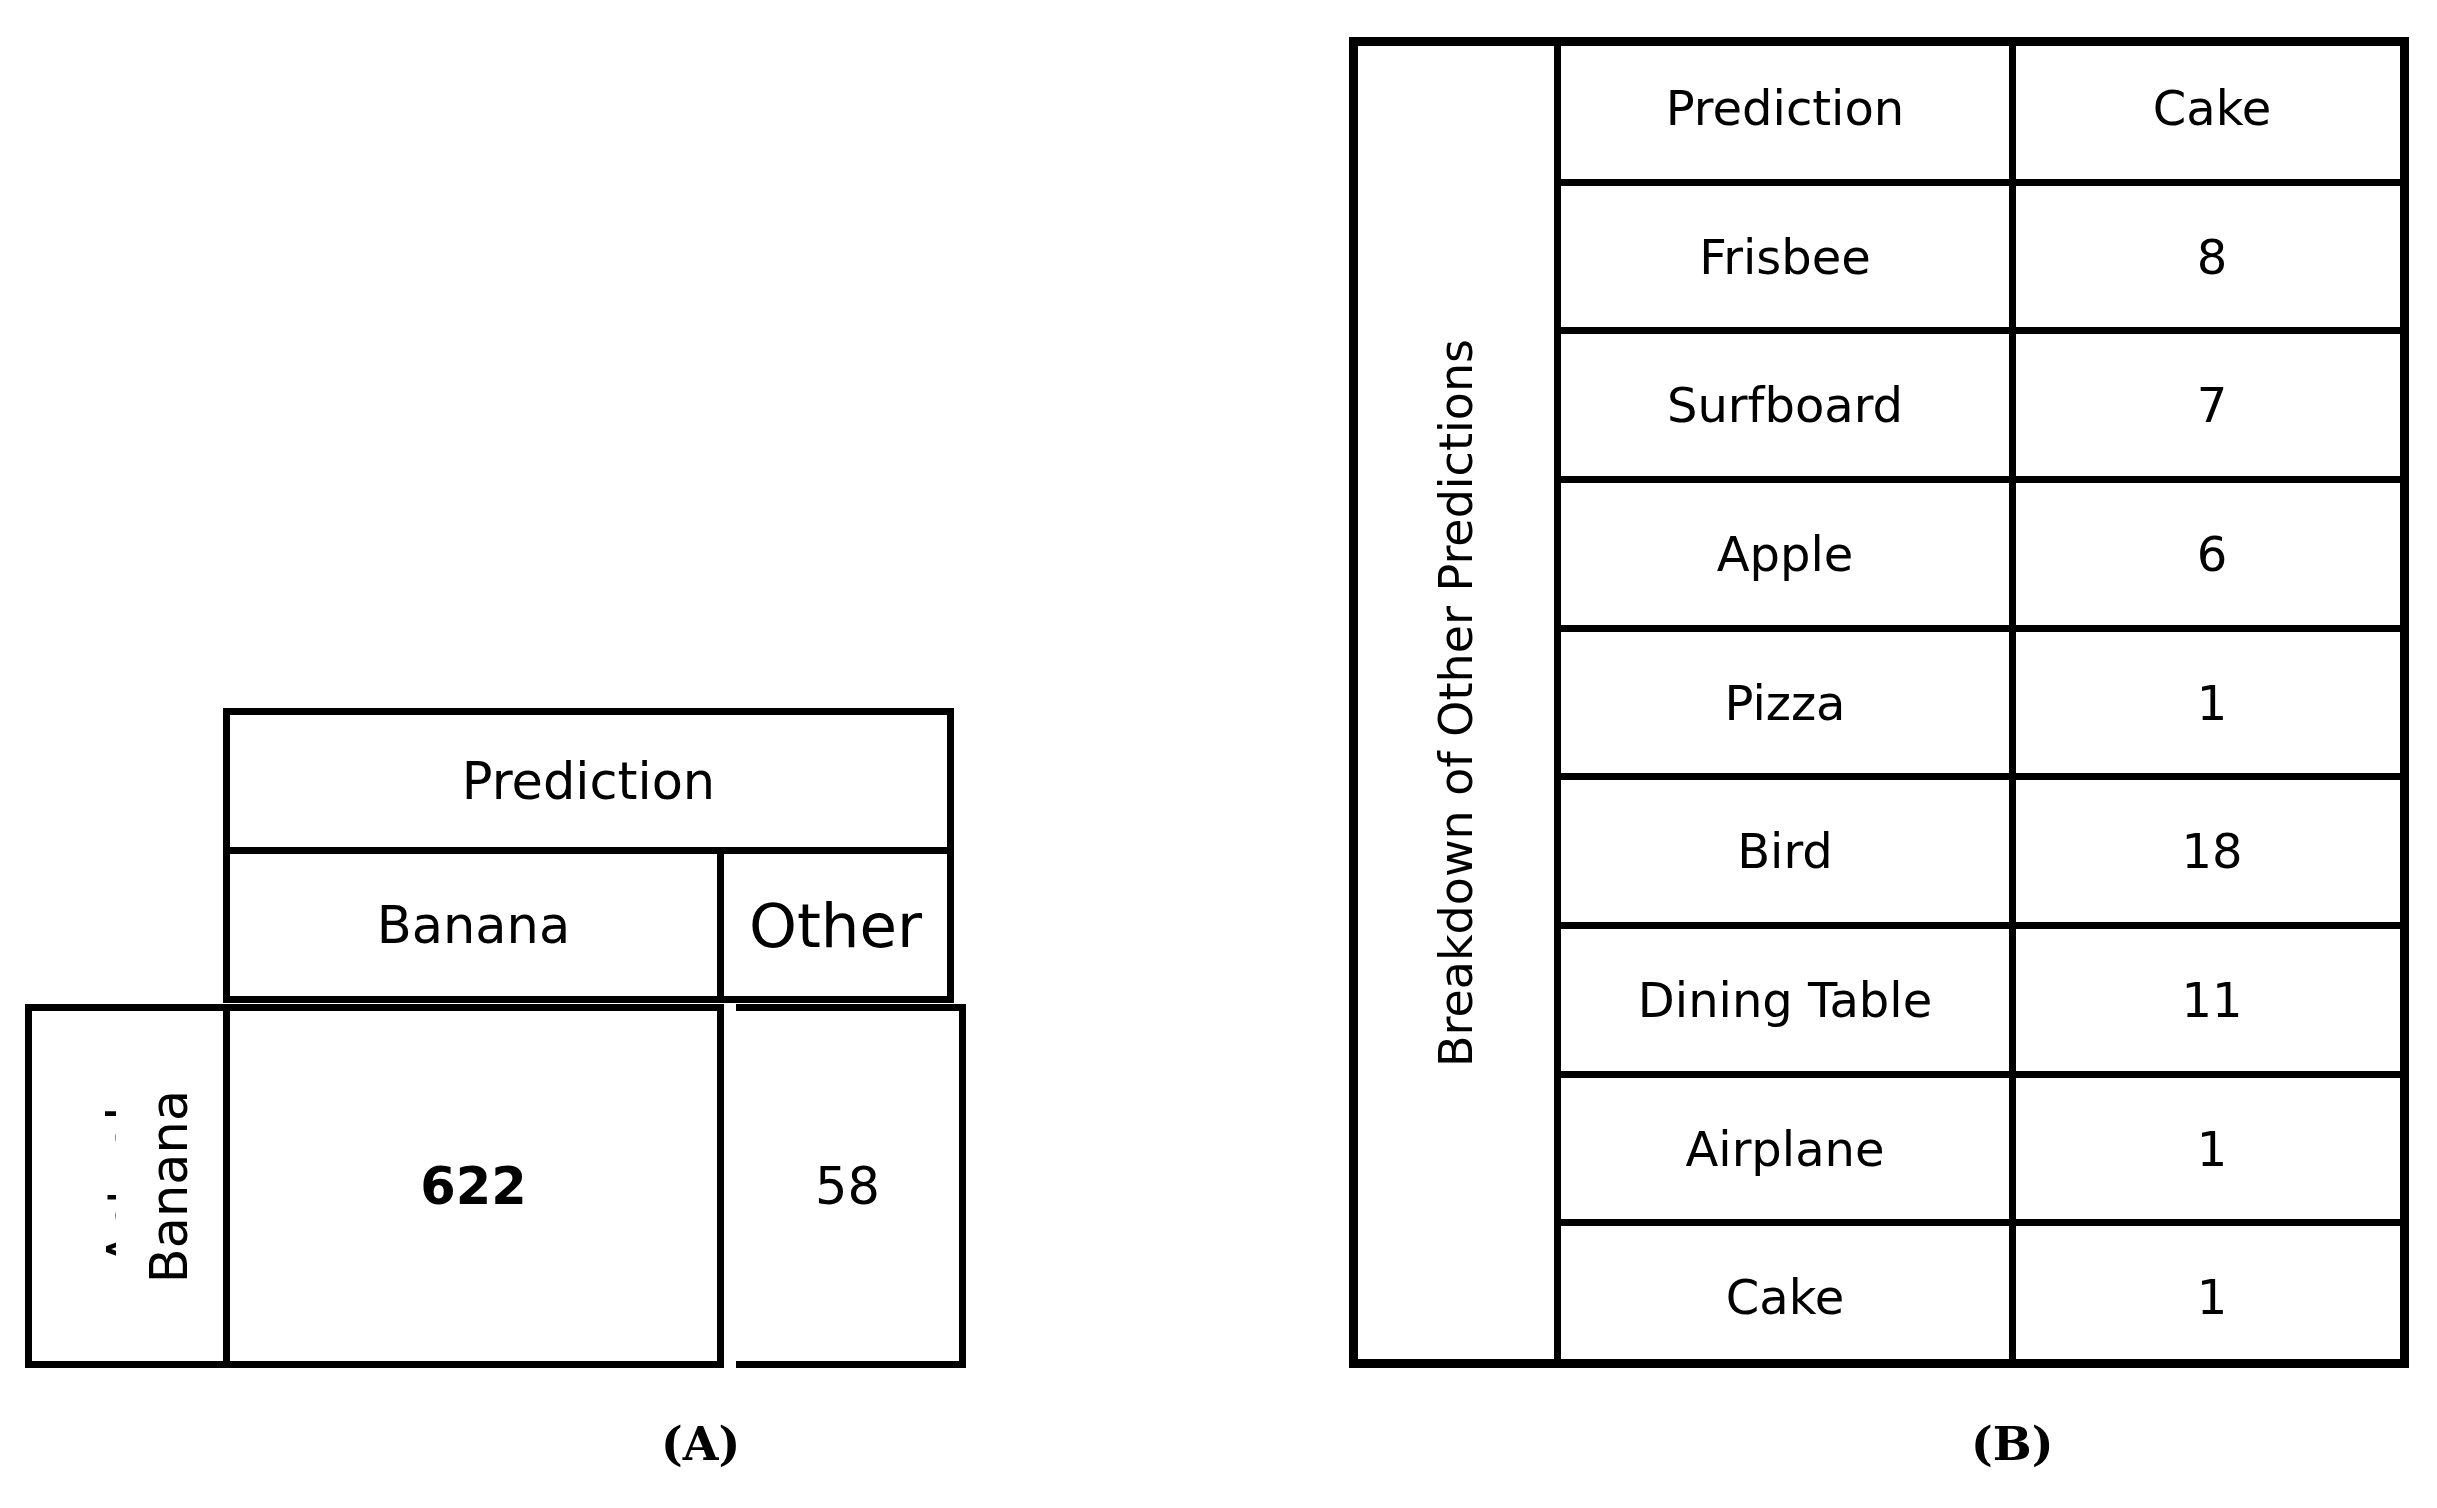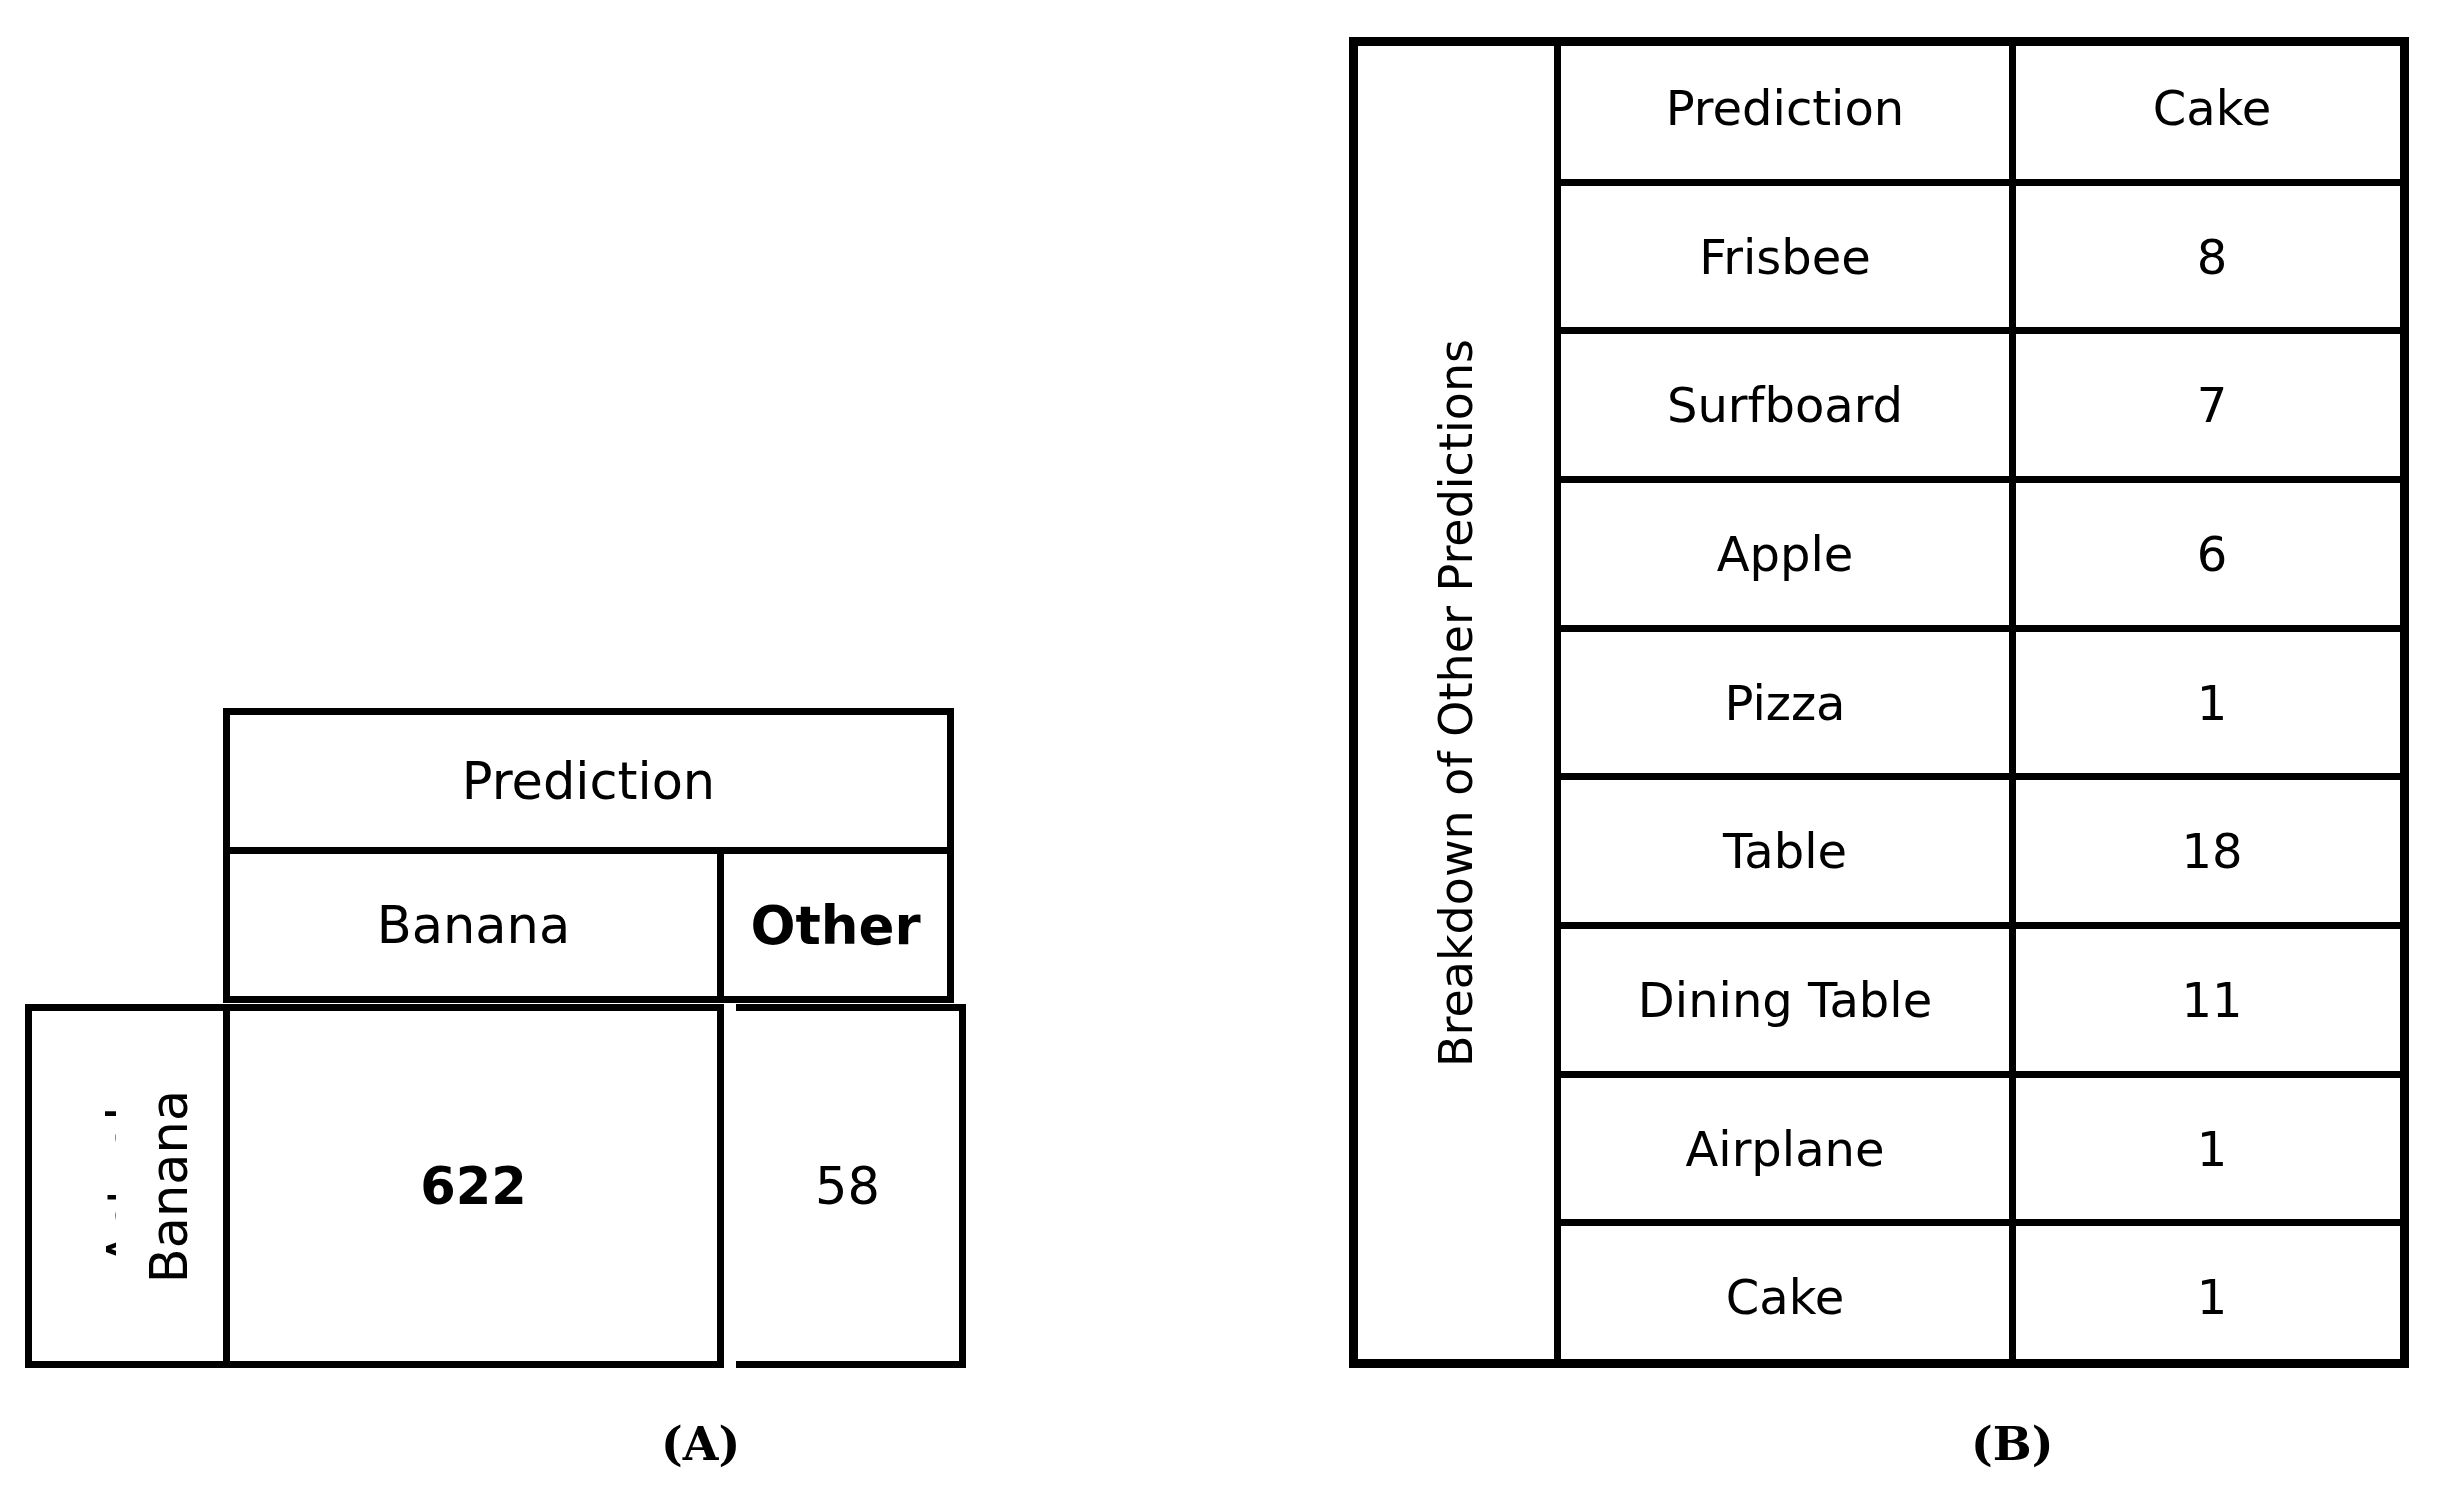--- a/index.html
+++ b/index.html
@@ -66,24 +66,23 @@
     top: 854px;
     width: 230px;
     height: 149px;
     border: 7.4px solid #000;
     border-top: 0;
     border-left: 0;
     box-sizing: border-box;
     display: flex;
     align-items: center;
     justify-content: center;
-    font-size: 53px;
-    line-height: 1;
-    background: #fff;
-    font-weight: bold;
+    font-size: 61px;
+    line-height: 1;
+    background: #fff;
   }
 
   
   .a-actual {
     position: absolute;
     left: 25px;
     top: 1004px;
     width: 204px;
     height: 364px;
     border: 7.4px solid #000;
@@ -319,21 +318,21 @@
       <div class="b-c1">
         <span>Pizza</span>
       </div>
       <div class="b-c2">
         <span>1</span>
       </div>
     </div>
 
     <div class="b-row">
       <div class="b-c1">
-        <span>Table</span>
+        <span>Bird</span>
       </div>
       <div class="b-c2">
         <span>18</span>
       </div>
     </div>
 
     <div class="b-row">
       <div class="b-c1">
         <span>Dining Table</span>
       </div>

